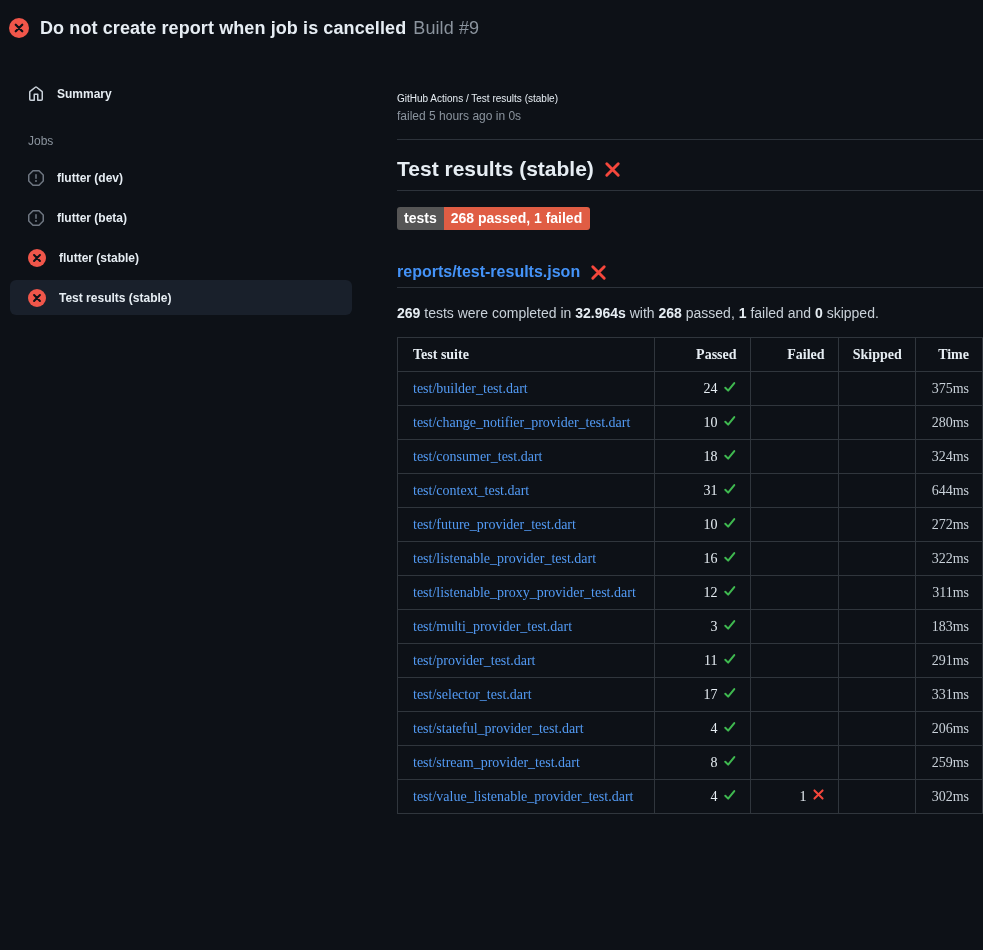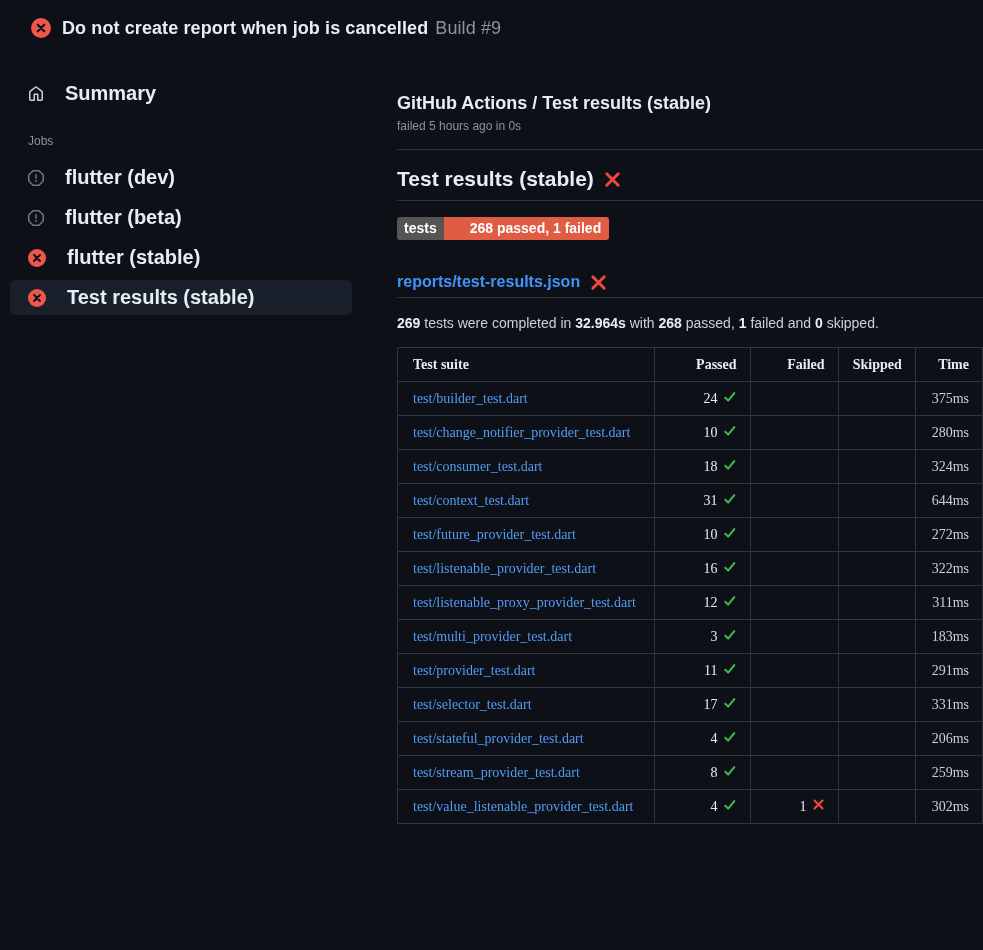--- a/index.html
+++ b/index.html
@@ -20,54 +20,54 @@
     --badge-value-bg:#e05d44;
   }
   *{margin:0;padding:0;box-sizing:border-box;}
   html,body{background:var(--bg);}
   .app{
     position:relative;width:983px;height:950px;overflow:hidden;
     background:var(--bg);color:var(--text);
     font-family:"Liberation Sans","DejaVu Sans",sans-serif;
   }
   
-  .app-header{display:flex;align-items:center;height:56px;padding:0 24px 0 31px;gap:11px;}
+  .app-header{display:flex;align-items:center;height:56px;padding:0 24px 0 9px;gap:11px;}
   .app-title{font-size:18px;font-weight:700;letter-spacing:.1px;white-space:nowrap;}
   .app-title .build{color:var(--muted);font-weight:400;margin-left:7px;}
   .icon-wrap{display:inline-flex;align-items:center;justify-content:center;flex:none;}
   
   .layout{display:flex;align-items:flex-start;}
   
   .sidebar{width:390px;flex:none;padding:20px 10px 0 10px;}
   .side-item{
-    display:flex;align-items:center;gap:21px;height:35px;width:342px;
+    display:flex;align-items:center;gap:13px;height:35px;width:342px;
     padding-left:18px;border-radius:6px;cursor:pointer;
-    font-size:20px;font-weight:600;color:var(--text);
+    font-size:12px;font-weight:600;color:var(--text);
   }
   .side-item.selected{background:var(--selected-bg);}
   .jobs-label{color:var(--muted);font-size:12px;margin:23px 0 12px 18px;}
   .jobs-list .side-item{margin-bottom:5px;text-align:center;}
   
   .main{flex:1;min-width:0;padding:37px 0 0 7px;}
-  .breadcrumb{font-size:18px;font-weight:700;color:var(--text);}
+  .breadcrumb{font-size:10px;font-weight:400;color:var(--text);}
   .run-status{margin-top:5px;font-size:12px;color:var(--muted);}
   .divider{border:0;border-top:1px solid var(--divider);width:100%;}
   .d1{margin-top:16px;}
   .d2{margin-top:9px;}
   .d3{margin-top:6px;}
   .section-title{margin-top:17px;display:flex;align-items:center;gap:10px;
     font-size:21px;font-weight:700;color:var(--text);}
   .report-title{margin-top:33px;display:flex;align-items:center;gap:10px;
     font-size:16px;font-weight:700;}
   .report-title a{color:var(--link);text-decoration:none;cursor:pointer;}
   
   .badge{display:inline-flex;margin-top:16px;border-radius:3px;overflow:hidden;
     font-size:14px;font-weight:700;color:#ffffff;line-height:1;}
   .badge-label{background:var(--badge-label-bg);padding:4px 7px 5px 7px;}
-  .badge-value{background:var(--badge-value-bg);padding:4px 8px 5px 26px;}
+  .badge-value{background:var(--badge-value-bg);padding:4px 8px 5px 7px;}
   
   .summary-line{margin-top:17px;font-size:14px;color:var(--text2);}
   .summary-line b{color:var(--text);font-weight:700;}
   
   table.results{margin-top:16px;border-collapse:collapse;table-layout:fixed;font-family:Liberation Serif, serif;}
   .results th,.results td{border:1px solid var(--border);font-size:14px;
     padding:7px 13px;height:34px;white-space:nowrap;overflow:hidden;}
   .results th{font-weight:700;color:var(--text);text-align:right;}
   .results th.col-suite,.results td.cell-suite{text-align:left;padding-left:15px;}
   .results td{text-align:right;color:var(--text);}

